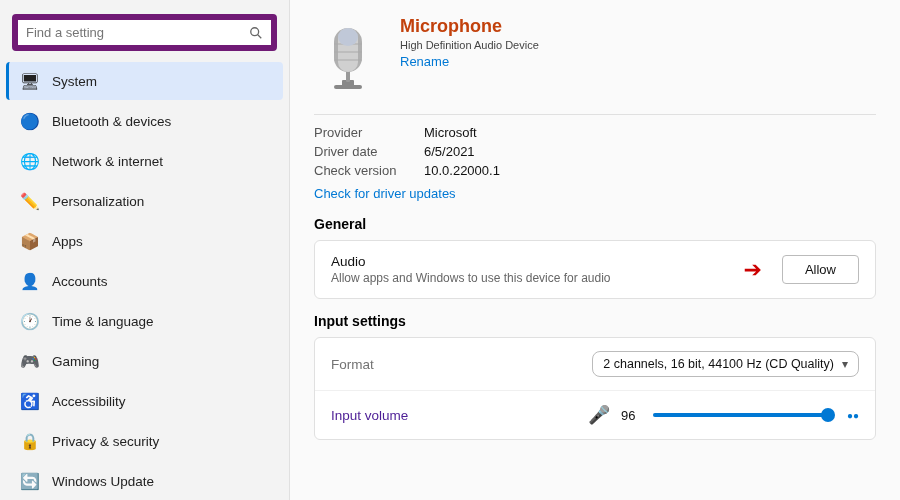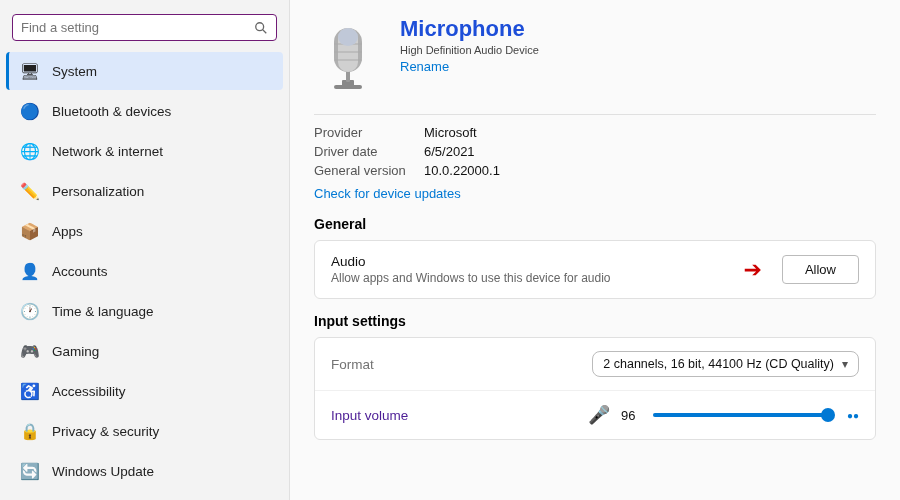--- a/index.html
+++ b/index.html
@@ -26,21 +26,21 @@
       display: flex;
       flex-direction: column;
       padding-top: 8px;
       border-right: 1px solid #e0e0e0;
     }
     .search-box {
       margin: 6px 12px 10px 12px;
       display: flex;
       align-items: center;
       background: #fff;
-      border: 1px solid #701a75;
+      border: 6px solid #701a75;
       border-radius: 4px;
       padding: 5px 8px;
     }
     .search-box input {
       border: none;
       outline: none;
       font-size: 13px;
       background: transparent;
       flex: 1;
       color: #333;
@@ -92,23 +92,23 @@
       margin-bottom: 18px;
     }
     .mic-icon-wrap {
       width: 68px;
       height: 80px;
       display: flex;
       align-items: center;
       justify-content: center;
     }
     .device-info h1 {
-      font-size: 22px;
+      font-size: 18px;
       font-weight: 600;
-      color: #1d4ed8;
+      color: #c2410c;
     }
     .device-info .subtitle {
       font-size: 11px;
       color: #444;
       margin-top: 2px;
     }
     .device-info .rename-link {
       font-size: 13px;
       color: #0078d4;
       cursor: pointer;
@@ -358,24 +358,24 @@
     <div class="driver-info">
       <div class="driver-row">
         <span class="driver-label">Provider</span>
         <span class="driver-value">Microsoft</span>
       </div>
       <div class="driver-row">
         <span class="driver-label">Driver date</span>
         <span class="driver-value">6/5/2021</span>
       </div>
       <div class="driver-row">
-        <span class="driver-label">General version</span>
+        <span class="driver-label">Check version</span>
         <span class="driver-value">10.0.22000.1</span>
       </div>
-      <a class="check-link">Check for device updates</a>
+      <a class="check-link">Check for driver updates</a>
     </div>
 
     <div class="section-title">General</div>
     <div class="card">
       <div class="card-row">
         <div class="card-row-info">
           <div class="card-row-title">Audio</div>
           <div class="card-row-desc">Allow apps and Windows to use this device for audio</div>
         </div>
         <div class="card-row-action">

